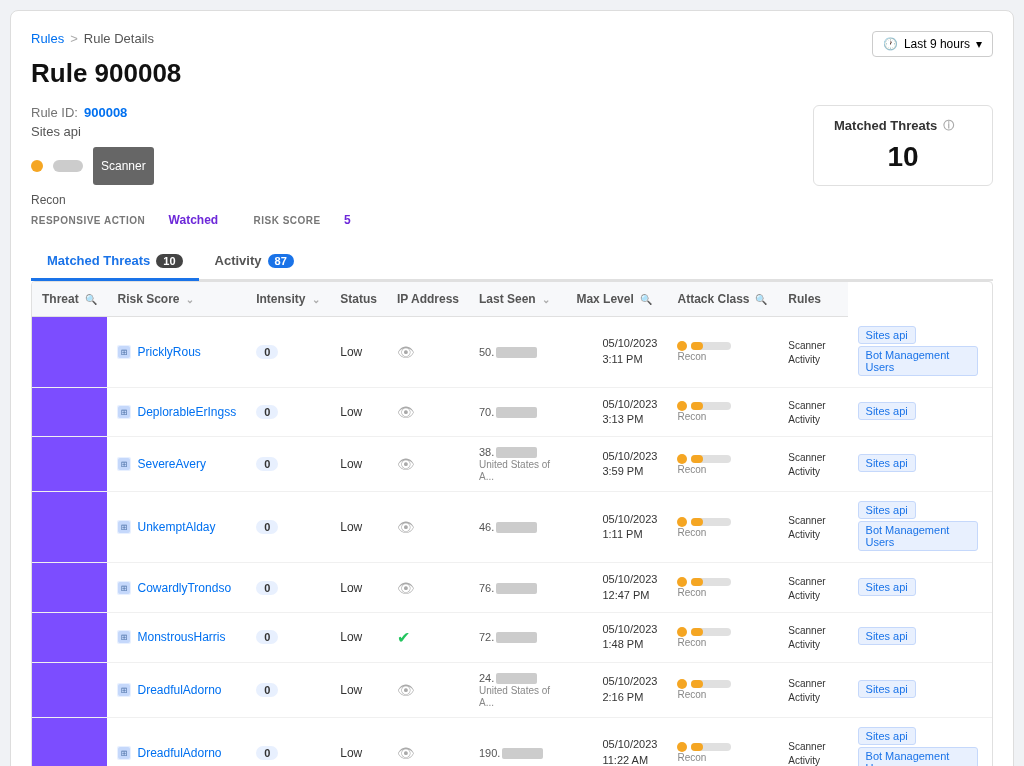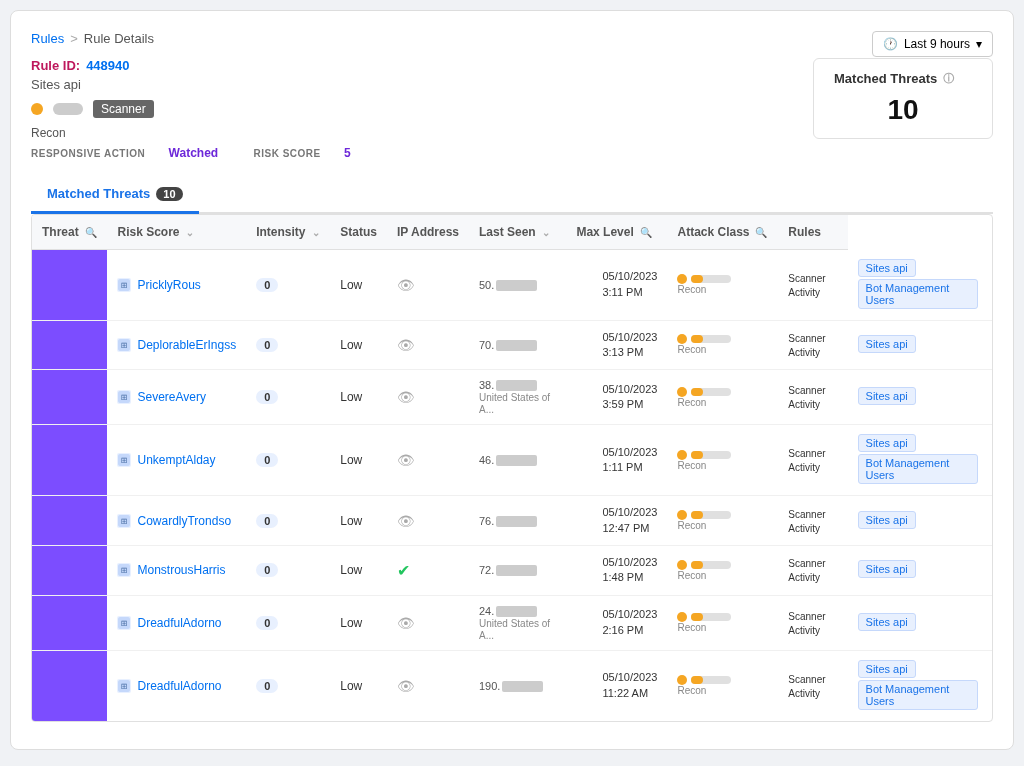--- a/index.html
+++ b/index.html
@@ -8,28 +8,28 @@
     .breadcrumb { display: flex; align-items: center; gap: 6px; font-size: 13px; color: #555; margin-bottom: 12px; }
     .breadcrumb-link { color: #0070f0; cursor: pointer; }
     .breadcrumb-sep { color: #aaa; }
     .breadcrumb-current { color: #555; }
     .page-title { font-size: 26px; font-weight: 700; color: #111; margin-bottom: 16px; }
     .top-right { position: absolute; top: 20px; right: 20px; }
     .time-selector { display: flex; align-items: center; gap: 6px; border: 1px solid #ccc; border-radius: 4px; padding: 5px 10px; font-size: 12px; cursor: pointer; background: #fff; }
     .info-row { display: flex; gap: 40px; align-items: flex-start; margin-bottom: 16px; }
     .rule-info { flex: 1; }
     .rule-id-line { display: flex; align-items: center; gap: 6px; margin-bottom: 4px; font-size: 13px; }
-    .rule-id-label { color: #be185d; font-weight: 700; text-align: center; }
+    .rule-id-label { color: #737373; font-weight: 400; text-align: center; }
     .rule-id-value { color: #0070f0; font-weight: 600; }
     .sites-api { color: #555; margin-bottom: 8px; font-size: 13px; }
     .tag-row { display: flex; align-items: center; gap: 10px; margin-bottom: 8px; }
     .dot-orange { width: 12px; height: 12px; background: #f5a623; border-radius: 50%; display: inline-block; }
     .dot-gray { width: 30px; height: 12px; background: #ccc; border-radius: 6px; display: inline-block; }
     .tag-label { font-size: 12px; color: #555; margin-top: 2px; }
-    .scanner-badge { background: #666; color: #fff; border-radius: 3px; padding: 2px 8px; font-size: 12px; }
+    .scanner-badge { background: #666; color: #fff; border-radius: 3px; padding: 12px 8px; font-size: 12px; }
     .meta-row { font-size: 12px; color: #555; }
     .meta-row span { margin-right: 16px; }
     .meta-label { font-weight: 600; color: #777; text-transform: uppercase; font-size: 10px; letter-spacing: 0.5px; }
     .meta-value { font-weight: 600; color: #6d28d9; }
     .matched-threats-box { border: 1px solid #e0e0e0; border-radius: 6px; padding: 12px 20px; min-width: 180px; background: #fff; }
     .matched-threats-title { font-size: 13px; font-weight: 600; color: #333; display: flex; align-items: center; gap: 6px; margin-bottom: 8px; }
     .matched-threats-count { font-size: 28px; font-weight: 700; color: #111; text-align: center; }
     .tabs { display: flex; gap: 0; border-bottom: 2px solid #e0e0e0; margin-bottom: 0; }
     .tab { padding: 10px 16px; cursor: pointer; font-size: 13px; font-weight: 600; color: #555; border-bottom: 3px solid transparent; margin-bottom: -2px; display: flex; align-items: center; gap: 6px; }
     .tab.active { color: #1a73e8; border-bottom: 3px solid #1a73e8; }
@@ -73,26 +73,27 @@
       <span>▾</span>
     </button>
   </div>
 
   <div class="breadcrumb">
     <span class="breadcrumb-link">Rules</span>
     <span class="breadcrumb-sep">&gt;</span>
     <span class="breadcrumb-current">Rule Details</span>
   </div>
 
+  <h1 class="page-title">Rule 900008</h1>
 
   <div class="info-row">
     <div class="rule-info">
       <div class="rule-id-line">
         <span class="rule-id-label">Rule ID:</span>
-        <span class="rule-id-value">448940</span>
+        <span class="rule-id-value">900008</span>
       </div>
       <div class="sites-api">Sites api</div>
       <div class="tag-row">
         <span class="dot-orange"></span>
         <span class="dot-gray"></span>
         <span class="scanner-badge">Scanner</span>
       </div>
       <div class="tag-label">Recon</div>
       <div class="meta-row" style="margin-top:6px;">
         <span>
@@ -112,20 +113,24 @@
       </div>
       <div class="matched-threats-count">10</div>
     </div>
   </div>
 
   <div class="tabs">
     <div class="tab active">
       <span>Matched Threats</span>
       <span class="tab-badge">10</span>
     </div>
+    <div class="tab">
+      <span>Activity</span>
+      <span class="tab-badge blue">87</span>
+    </div>
   </div>
 
   <div class="table-wrapper">
     <table>
       <thead>
         <tr>
           <th>
             Threat <span class="search-icon-sm">🔍</span>
           </th>
           <th>

